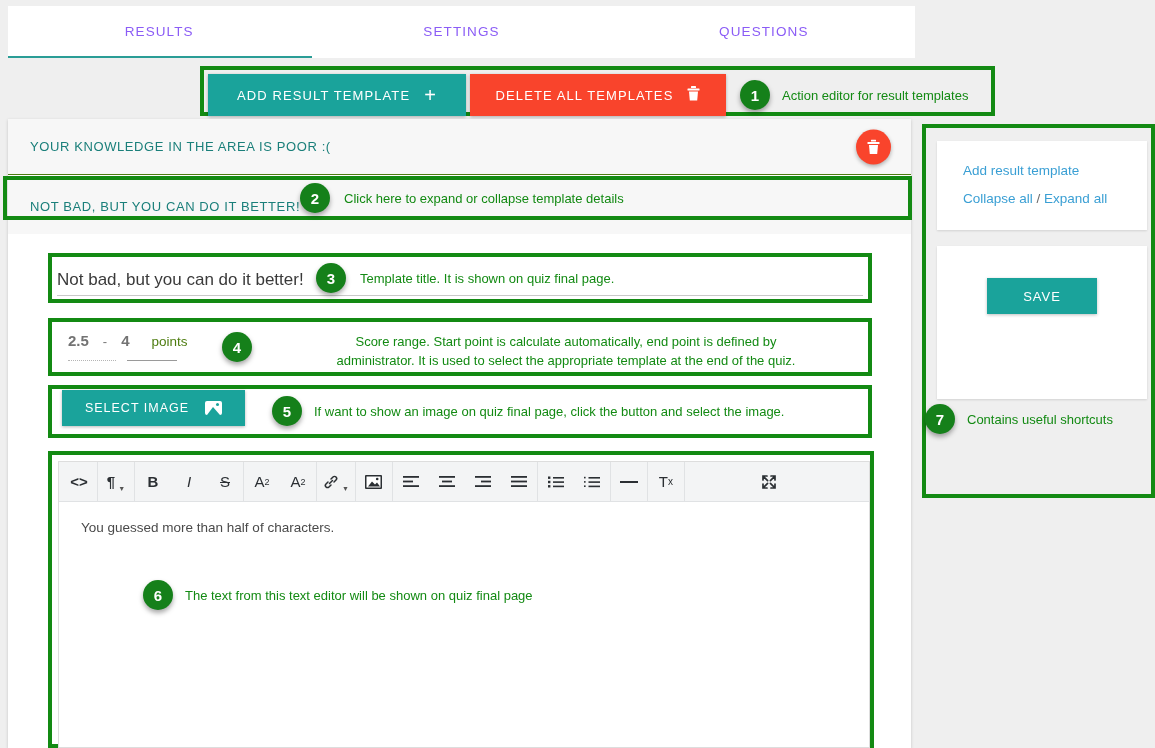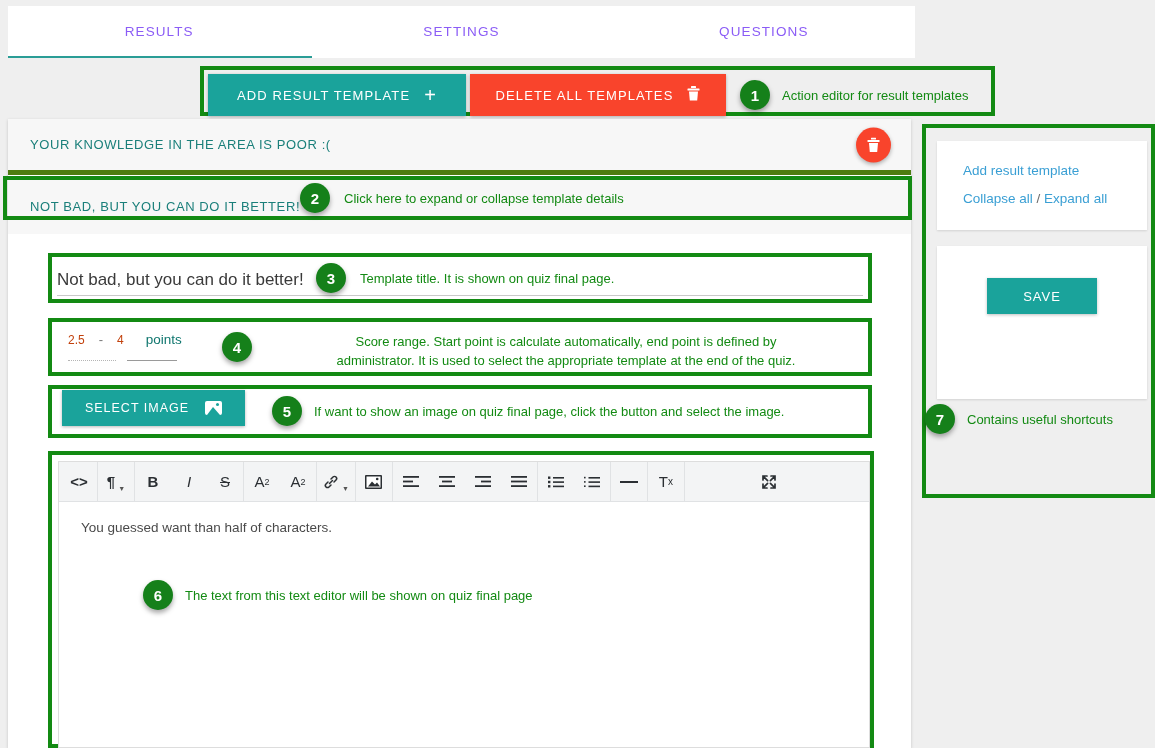--- a/index.html
+++ b/index.html
@@ -66,21 +66,21 @@
 
   
   .maincard {
     position: absolute; left: 8px; top: 119px; width: 903px; height: 629px;
     background: #ffffff;
     box-shadow: 0 1px 3px rgba(0,0,0,.18);
   }
   .tmpl-header {
     height: 56px; display: flex; align-items: center;
     padding: 0 22px; background: #f7f7f7;
-    border-bottom: 5px solid #4d7c0f;
+    border-bottom: 1px solid #4d7c0f;
     color: #1a7f7a; font-size: 13px; letter-spacing: .6px;
     cursor: pointer; position: relative;
   }
   .trash-circle {
     position: absolute; right: 20px; top: 50%; transform: translateY(-50%);
     width: 35px; height: 35px; border-radius: 50%;
     background: #f9442c; display: flex; align-items: center; justify-content: center;
     box-shadow: 0 2px 4px rgba(0,0,0,.3); cursor: pointer;
   }
 
@@ -98,23 +98,23 @@
   }
   .field-title .val {
     font-size: 17px; color: #3a3a3a; padding-bottom: 4px;
   }
   .underline-solid {
     position: absolute; left: 57px; top: 295px; width: 806px;
     height: 1px; background: #c9c9c9;
   }
 
   .scorerow { position: absolute; left: 68px; top: 332px; display: flex; align-items: baseline; }
-  .score-num { font-size: 12px; color: #c2410c; }
+  .score-num { font-size: 15px; color: #737373; font-weight: bold; }
   .score-dash { font-size: 13px; color: #777; margin: 0 14px; }
-  .score-unit { font-size: 13.5px; color: #0f766e; margin-left: 22px; }
+  .score-unit { font-size: 13.5px; color: #4d7c0f; margin-left: 22px; }
   .ul-dotted {
     position: absolute; left: 68px; top: 360px; width: 48px;
     border-bottom: 1px dotted #b5b5b5;
   }
   .ul-solid2 {
     position: absolute; left: 127px; top: 360px; width: 50px;
     border-bottom: 1px solid #9a9a9a;
   }
 
   .btn-selimg {
@@ -378,21 +378,21 @@
       </div>
       <div class="egroup" style="margin-left:66px">
         <div class="ebtn">
           <svg width="16" height="16" fill="none" stroke="#2b2f33" stroke-width="1.7" stroke-linecap="round">
               <path d="M6 2H2v4M10 2h4v4M6 14H2v-4M10 14h4v-4M2.6 2.6l4 4M13.4 2.6l-4 4M2.6 13.4l4-4M13.4 13.4l-4-4"></path>
             </svg>
         </div>
       </div>
     </div>
     <div class="ebody">
-      <p>You guessed want than half of characters.</p>
+      <p>You guessed more than half of characters.</p>
       <div class="note-inline">
         <span class="badge">6</span>
         <span class="note">The text from this text editor will be shown on quiz final page</span>
       </div>
     </div>
   </div>
 
   <div class="side-green"></div>
   <div class="side-card side-card1">
     <span class="side-link">Add result template</span>

